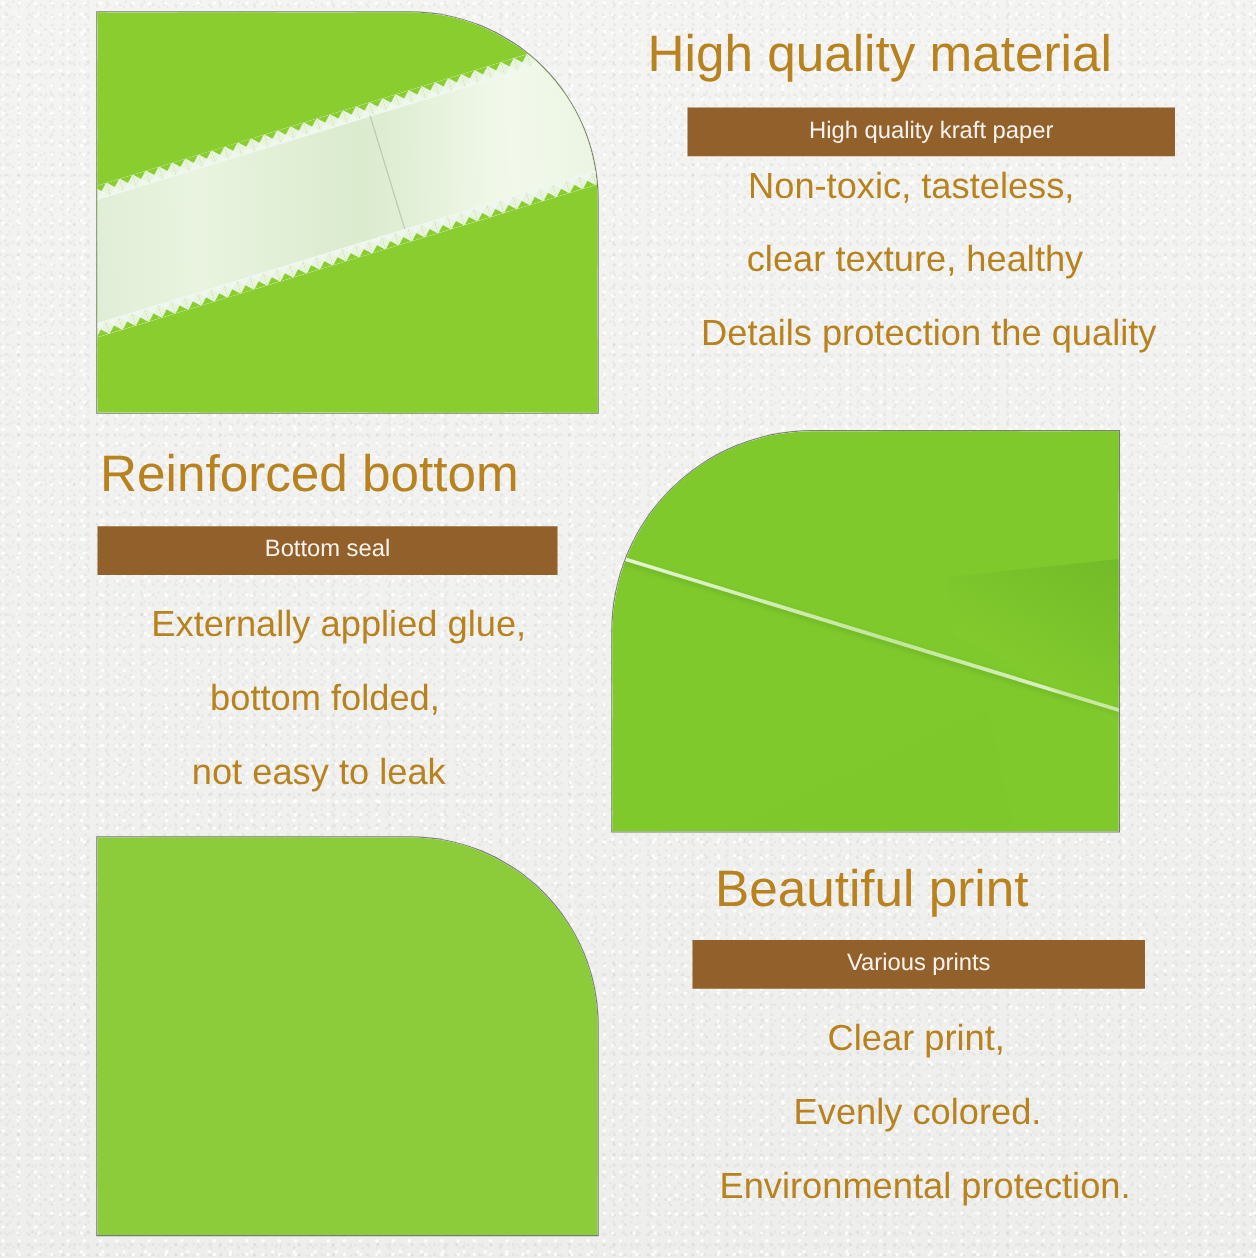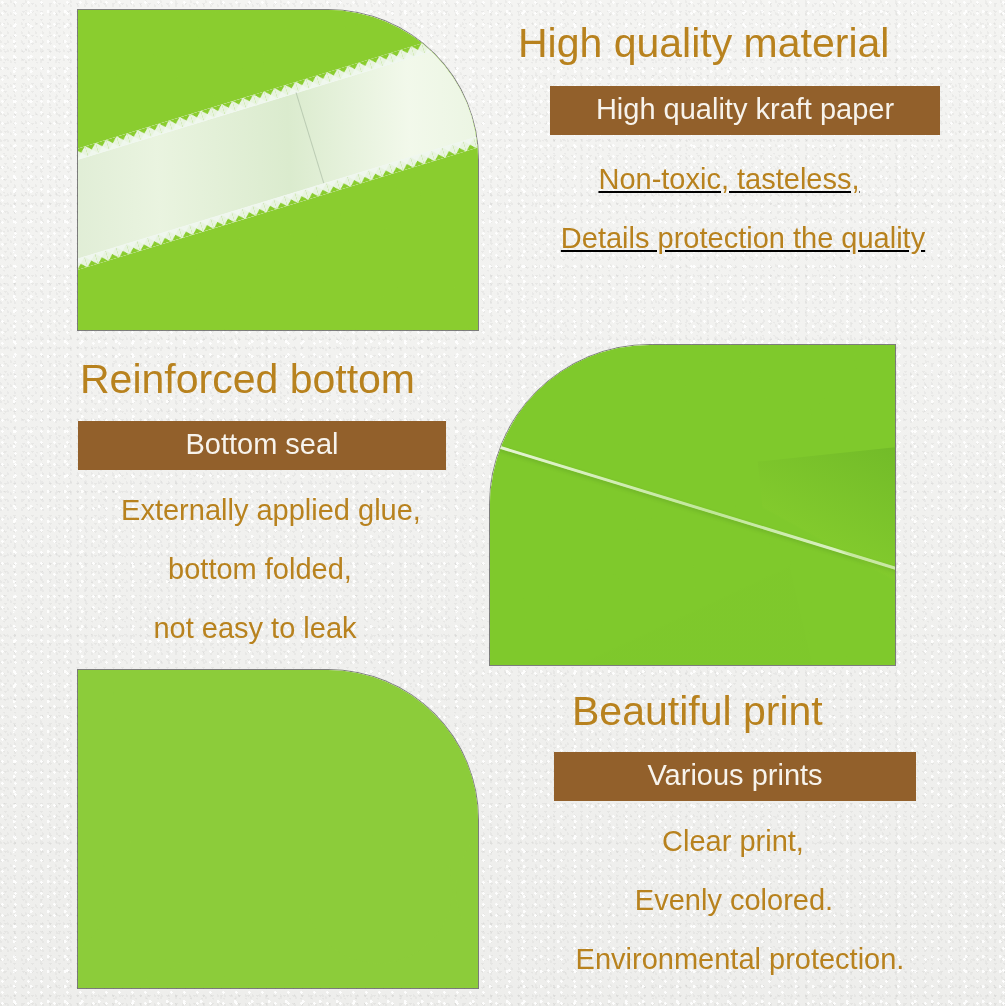--- a/index.html
+++ b/index.html
@@ -178,38 +178,38 @@
   .headline {
     color: #b8821e;
     font-size: 41px;
     line-height: 1.05;
     font-weight: 400;
     white-space: nowrap;
   }
   .ribbon {
     background: #92602b;
     color: #f7f3ec;
-    font-size: 29px;
+    font-size: 19px;
     line-height: 1.0;
     padding: 9px 0 11px 0;
     text-align: center;
     white-space: nowrap;
   }
   .body-line {
     color: #b8821e;
     font-size: 29px;
     line-height: 1.0;
     white-space: nowrap;
   }
 
   
   #block-material { left: 508px; top: 22px; width: 470px; }
   #block-material .headline { text-align: left; padding-left: 10px; }
   #block-material .ribbon { width: 390px; margin: 21px 0 0 42px; }
-  #block-material .body-lines { margin-top: 30px; text-decoration: underline; }
+  #block-material .body-lines { margin-top: 10px; }
   #block-material .body-line { text-align: center; }
   #block-material .l1 { padding-right: 28px; }
   #block-material .l2 { padding-right: 22px; margin-top: 30px; }
   #block-material .l3 { margin-top: 30px; }
 
   
   #block-bottom { left: 68px; top: 358px; width: 420px; }
   #block-bottom .headline { text-align: left; padding-left: 12px; }
   #block-bottom .ribbon { width: 368px; margin: 20px 0 0 10px; text-align: center; }
   #block-bottom .body-lines { margin-top: 26px; }
@@ -255,20 +255,21 @@
     <div class="qf-field">
       <div class="qf-tile"></div>
     </div>
   </div>
 
   <div class="block" id="block-material">
     <div class="headline">High quality material</div>
     <div class="ribbon">High quality kraft paper</div>
     <div class="body-lines">
       <div class="body-line l1">Non-toxic, tasteless,</div>
+      <div class="body-line l2">clear texture, healthy</div>
       <div class="body-line l3">Details protection the quality</div>
     </div>
   </div>
 
   <div class="block" id="block-print">
     <div class="headline">Beautiful print</div>
     <div class="ribbon">Various prints</div>
     <div class="body-lines">
       <div class="body-line l1">Clear print,</div>
       <div class="body-line l2">Evenly colored.</div>

